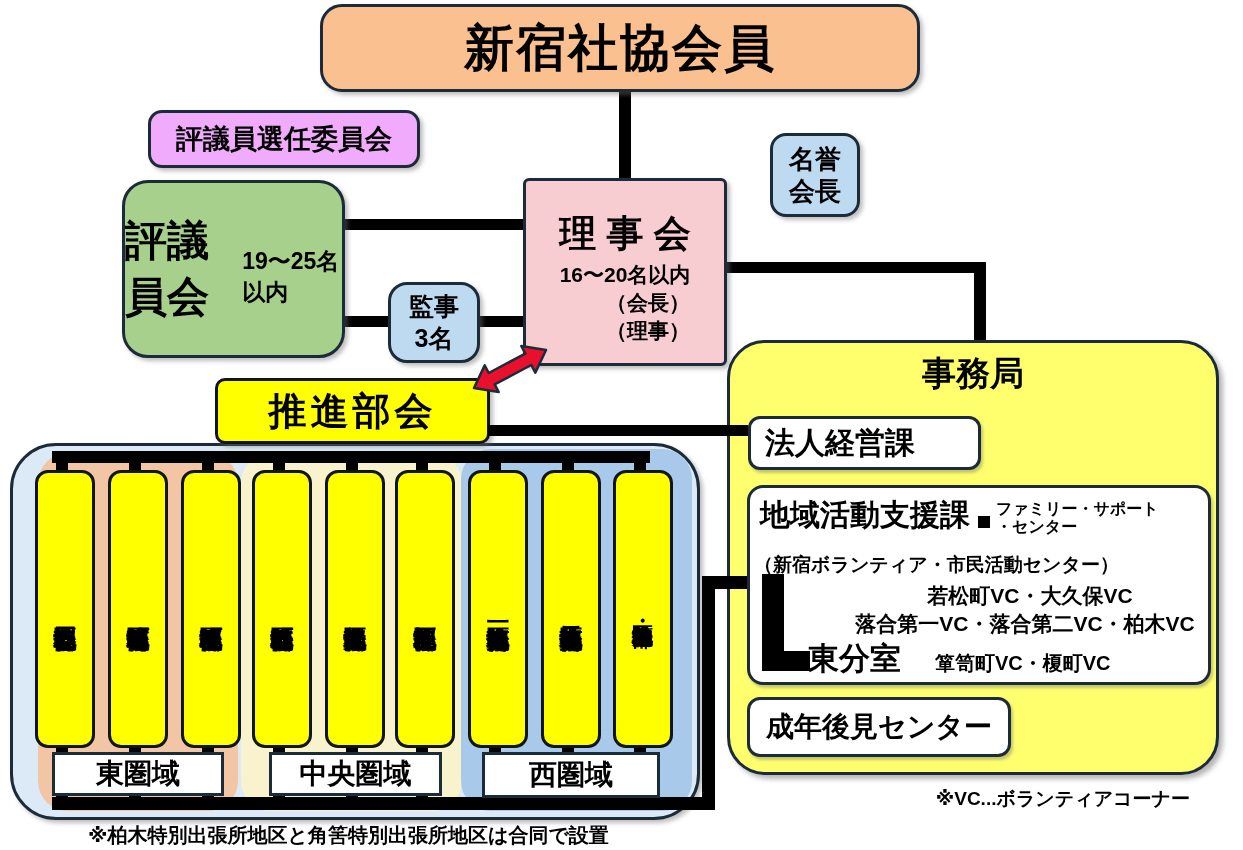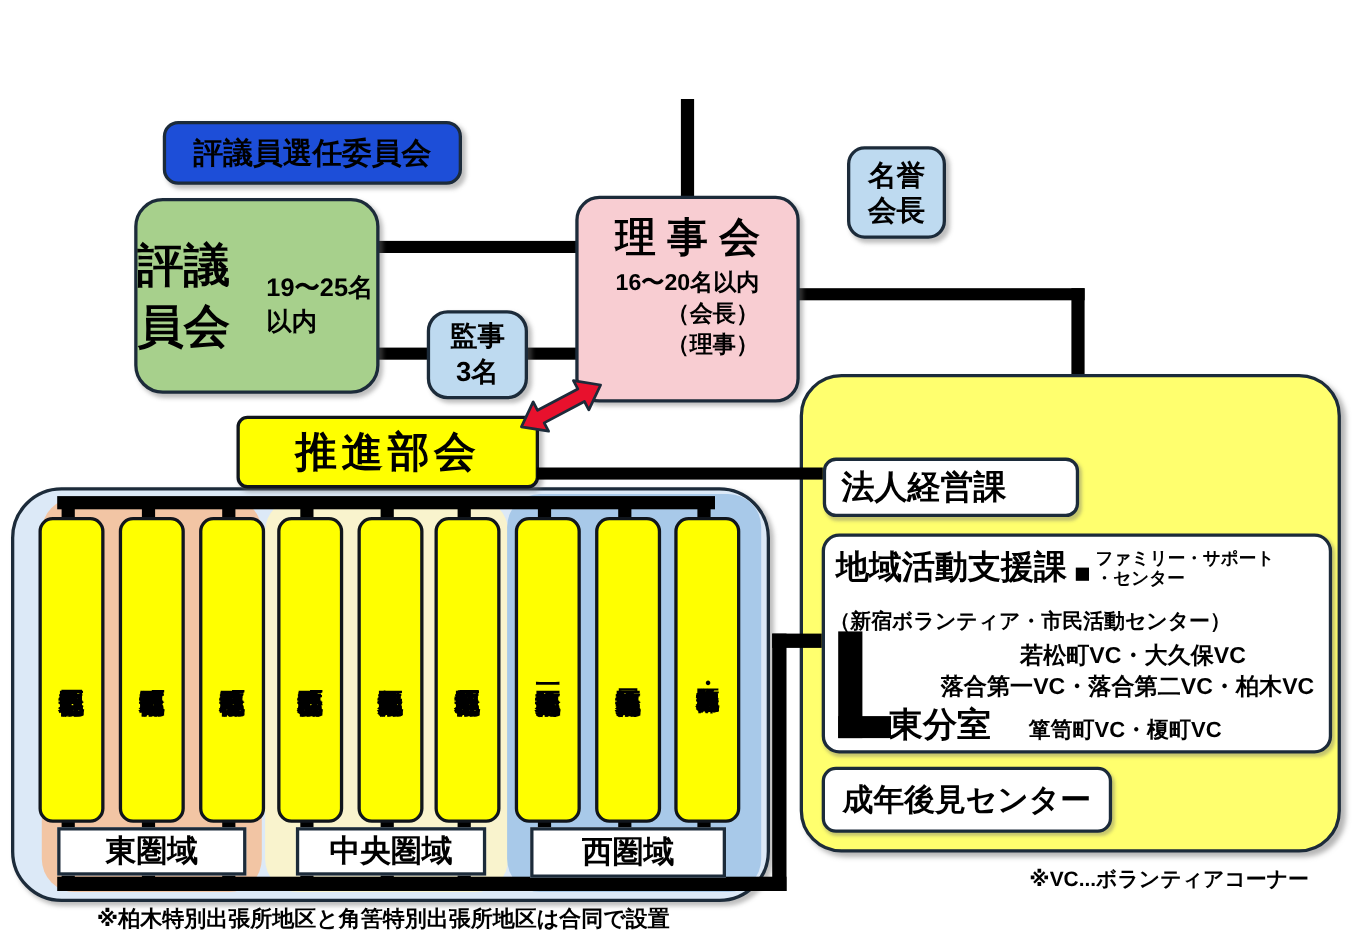--- a/index.html
+++ b/index.html
@@ -6,26 +6,26 @@
   #stage{position:relative;width:1243px;height:850px;background:#fff;overflow:hidden;
          font-family:"Liberation Sans","DejaVu Sans",sans-serif;color:#000;}
   .abs{position:absolute;box-sizing:border-box;}
   .node{position:absolute;box-sizing:border-box;border:3px solid #1c2b3a;
         display:flex;align-items:center;justify-content:center;font-weight:bold;
         box-shadow:3px 3px 4px rgba(110,110,110,.45);}
   .line{position:absolute;background:#000;}
   .vtext{writing-mode:vertical-rl;text-orientation:upright;font-weight:bold;line-height:1;}
   
   .member{left:320px;top:4px;width:600px;height:88px;background:#FAC090;border-radius:22px;font-size:50px;letter-spacing:2px;}
-  .committee{left:148px;top:110px;width:272px;height:58px;background:#1d4ed8;border-radius:14px;font-size:27px;}
+  .committee{left:148px;top:110px;width:272px;height:58px;background:#f0abfc;border-radius:14px;font-size:27px;}
   .honorary{left:770px;top:133px;width:90px;height:84px;background:#BEDAF0;border-radius:16px;font-size:26px;line-height:1.25;text-align:center;flex-direction:column;}
   .council{left:122px;top:180px;width:223px;height:178px;background:#A7D08C;border-radius:26px;flex-direction:row;}
   .council .t{font-size:42px;font-weight:bold;}
   .council .s{font-size:23px;font-weight:bold;margin-top:16px;}
-  .board{left:523px;top:178px;width:204px;height:188px;background:#F8CDD2;border-radius:22px;flex-direction:column;align-items:center;padding-top:10px;justify-content:flex-start;}
+  .board{left:523px;top:178px;width:204px;height:188px;background:#F8CDD2;border-radius:6px;flex-direction:column;align-items:center;padding-top:10px;justify-content:center;}
   .board .t{font-size:37px;font-weight:bold;}
   .board .s{font-size:21px;font-weight:bold;margin-top:2px;}
   .board .r{font-size:21px;font-weight:bold;align-self:flex-end;padding-right:34px;}
   .auditor{left:388px;top:282px;width:92px;height:81px;background:#BEDAF0;border-radius:19px;font-size:25px;line-height:1.25;text-align:center;flex-direction:column;}
   .promotion{left:215px;top:378px;width:275px;height:66px;background:#FFFF00;border-radius:10px;border-color:#10151c;font-size:38px;letter-spacing:4px;}
   
   .dist-container{left:10px;top:443px;width:690px;height:377px;background:#DCE9F7;border:3px solid #1c2b3a;border-radius:46px;box-shadow:3px 3px 4px rgba(110,110,110,.45);}
   .grp{position:absolute;border-radius:30px;}
   .grp-east{left:38px;top:453px;width:200px;height:358px;background:#F2C5A4;}
   .grp-central{left:241px;top:453px;width:221px;height:358px;background:#F9F3CD;}
@@ -132,20 +132,23 @@
   <div class="dbox" style="left:468px;">
       <span class="vtext">落合第一地区社協部会</span>
     </div>
   <div class="dbox" style="left:541px;">
       <span class="vtext">落合第二地区社協部会</span>
     </div>
   <div class="dbox small" style="left:613px;">
       <span class="vtext">柏木・角筈地区社協部会</span>
     </div>
 
+  <div class="node member">
+    <span>新宿社協会員</span>
+  </div>
   <div class="node committee">
     <span>評議員選任委員会</span>
   </div>
   <div class="node honorary">
     <span>名誉</span>
     <span>会長</span>
   </div>
   <div class="node council">
     <span class="t">評議員会</span>
     <span class="s">19〜25名以内</span>
@@ -162,20 +165,21 @@
   </div>
   <div class="node promotion">
     <span>推進部会</span>
   </div>
 
   <svg class="abs" style="left:460px;top:335px;width:100px;height:70px;overflow:visible;z-index:25;" viewBox="0 0 100 70">
     <polygon points="14,53 38.7,57 34.7,49.4 71.3,30 75.3,37.6 86,15 61.3,11 65.3,18.6 28.7,38 24.7,30.4" fill="#E8112D" stroke="#1c2b3a" stroke-width="2.5" stroke-linejoin="round"></polygon>
   </svg>
 
   <div class="abs secretariat">
+    <div class="sec-title">事務局</div>
     <div class="wbox community">
       <div class="lbar-v"></div>
       <div class="lbar-h"></div>
       <div class="c-row1">
         <span class="c-title">地域活動支援課</span>
         <span class="sq"></span>
         <span class="fs">
           <span>ファミリー・サポート</span><br>
           <span>・センター</span>
         </span>

